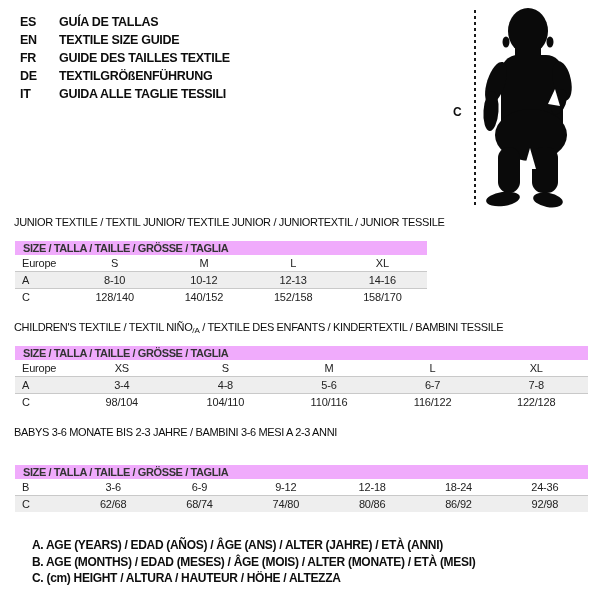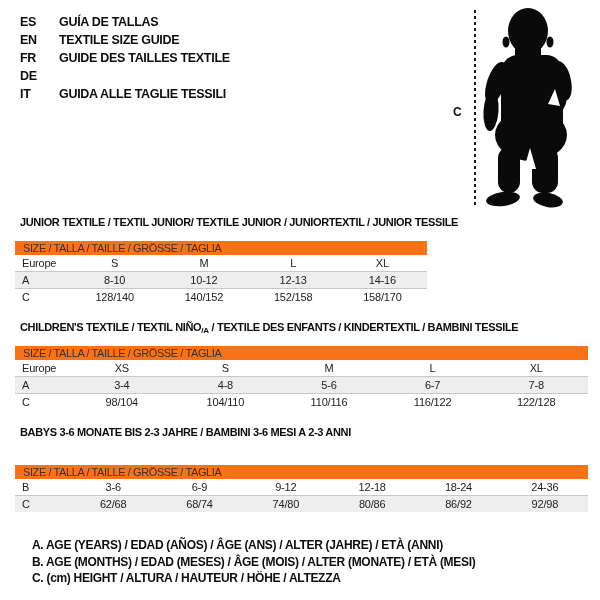--- a/index.html
+++ b/index.html
@@ -11,38 +11,38 @@
   .languages{position:absolute;left:20px;top:13px;font-weight:bold;font-size:12.5px;letter-spacing:-0.3px;color:#0d0d0d;}
   .lang-row{height:18px;display:flex;align-items:center;}
   .lang-code{width:39px;flex:0 0 39px;}
   .lang-name{white-space:nowrap;}
   
   .silhouette{position:absolute;left:478px;top:5px;}
   .dash-line{position:absolute;left:474px;top:10px;width:2px;height:197px;
     background:repeating-linear-gradient(to bottom,#1a1a1a 0px,#1a1a1a 3px,transparent 3px,transparent 6px);}
   .c-label{position:absolute;left:453px;top:105px;font-weight:bold;font-size:12px;color:#0d0d0d;}
   
-  .tbl-title{position:absolute;left:20px;font-weight:bold;font-size:11px;letter-spacing:-0.35px;color:#0d0d0d;white-space:nowrap;}
+  .tbl-title{position:absolute;left:14px;font-weight:normal;font-size:11px;letter-spacing:-0.35px;color:#0d0d0d;white-space:nowrap;}
   .title1{top:216px;}
   .title2{top:321px;}
   .title3{top:423px;line-height:18px;}
   .subscript{font-size:8px;vertical-align:-2px;letter-spacing:-0.2px;}
   
   .size-table{position:absolute;border-collapse:collapse;table-layout:fixed;font-size:11px;color:#222;letter-spacing:-0.2px;}
   .t1{left:15px;top:241px;width:412px;}
   .t2{left:15px;top:346px;width:573px;}
   .t3{left:15px;top:465px;width:573px;}
   .size-table col.label-col{width:55px;}
   .size-table td{height:16px;padding:0;text-align:center;vertical-align:middle;line-height:1;}
   .size-table td.lbl{text-align:left;padding-left:7px;margin-left:32px;}
   .size-table tr{border-bottom:1px solid #c9c9c9;}
   .size-table tr.bar-row{border-bottom:none;}
   .size-table tr:last-child{border-bottom:none;}
-  .size-table tr.bar-row td{background:#f97316;height:14px;text-align:left;padding-left:8px;
-    font-weight:normal;font-size:11px;letter-spacing:-0.4px;color:#333;}
+  .size-table tr.bar-row td{background:#f0abfc;height:14px;text-align:left;padding-left:8px;
+    font-weight:bold;font-size:11px;letter-spacing:-0.4px;color:#333;}
   .size-table tr.striped{background:#eeeeee;}
   
   .footnotes{position:absolute;left:32px;top:537px;font-weight:bold;font-size:12px;line-height:16.5px;letter-spacing:-0.3px;color:#0d0d0d;}
   .footnote{white-space:nowrap;}
 </style>
 </head>
 <body>
 
 <div class="canvas">
 
@@ -54,20 +54,21 @@
     <div class="lang-row">
       <span class="lang-code">EN</span>
       <span class="lang-name">TEXTILE SIZE GUIDE</span>
     </div>
     <div class="lang-row">
       <span class="lang-code">FR</span>
       <span class="lang-name">GUIDE DES TAILLES TEXTILE</span>
     </div>
     <div class="lang-row">
       <span class="lang-code">DE</span>
+      <span class="lang-name">TEXTILGRÖßENFÜHRUNG</span>
     </div>
     <div class="lang-row">
       <span class="lang-code">IT</span>
       <span class="lang-name">GUIDA ALLE TAGLIE TESSILI</span>
     </div>
   </div>
 
   <svg class="silhouette" width="118" height="208" viewBox="0 0 118 208" xmlns="http://www.w3.org/2000/svg">
     <g fill="#0a0a0a">
       <ellipse cx="50" cy="26" rx="20" ry="23"></ellipse>

